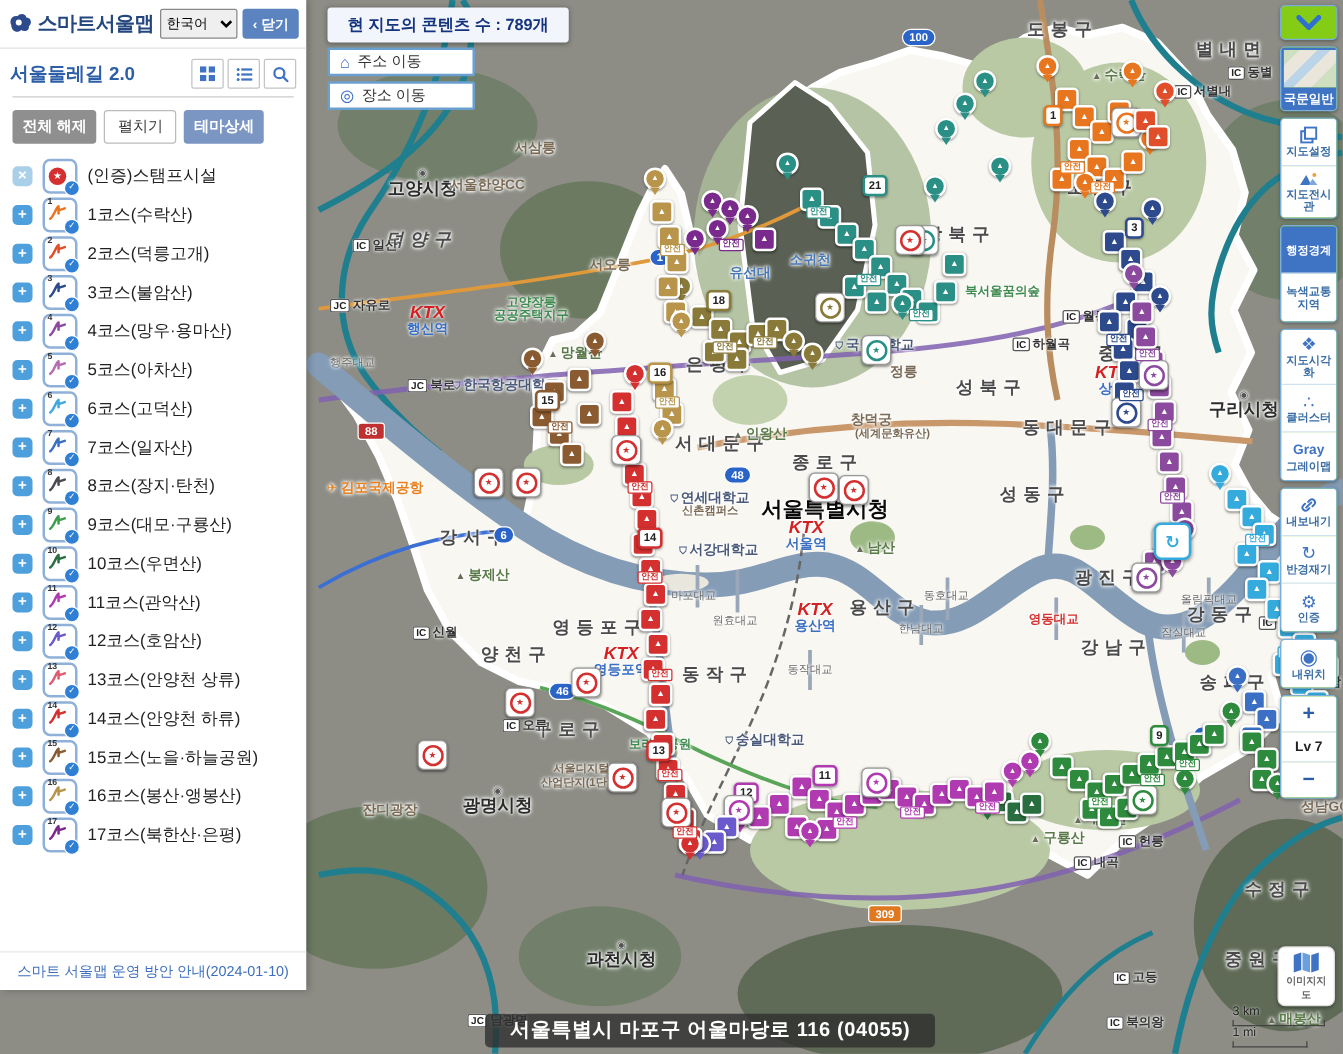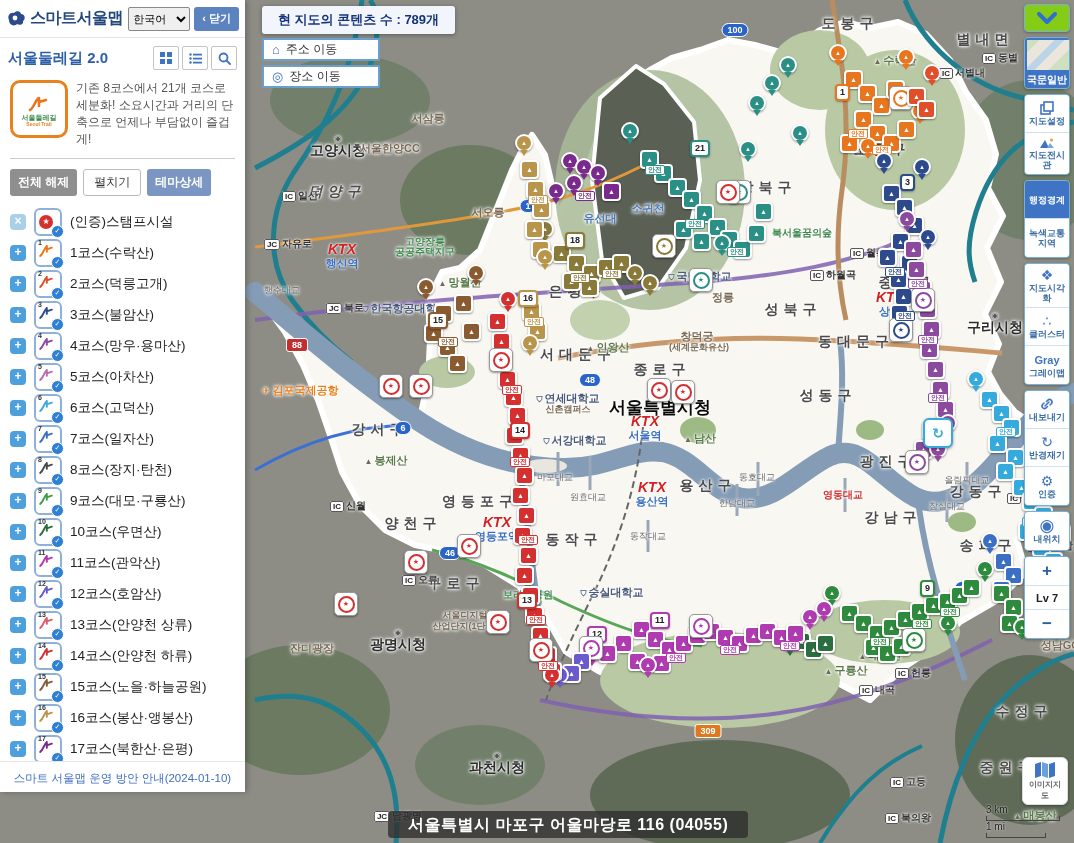--- a/index.html
+++ b/index.html
@@ -247,21 +247,21 @@
       <div class="mlabel lb-peak" style="left: 846px; top: 670px;">구룡산</div>
       <div class="mlabel lb-peak" style="left: 1035px; top: 815px;">매봉산</div>
       <div class="mlabel lb-peak" style="left: 608px; top: 347px;">인왕산</div>
       <div class="mlabel lb-poi" style="left: 428px; top: 118px;">서삼릉</div>
       <div class="mlabel lb-poi" style="left: 488px; top: 212px;">서오릉</div>
       <div class="mlabel lb-poi" style="left: 390px; top: 148px;">서울한양CC</div>
       <div class="mlabel lb-poi" style="left: 1060px; top: 645px;">성남GC</div>
       <div class="mlabel lb-poi" style="left: 312px; top: 648px;">잔디광장</div>
       <div class="mlabel lb-poi" style="left: 723px; top: 297px;">정릉</div>
       <div class="mlabel lb-poi" style="left: 697px; top: 336px;">창덕궁</div>
-      <div class="mlabel lb-poi-s" style="left: 699px; top: 347px; text-align: right;">(세계문화유산)</div>
+      <div class="mlabel lb-poi-s" style="left: 714px; top: 347px; text-align: right;">(세계문화유산)</div>
       <div class="mlabel lb-green" style="left: 802px; top: 233px;">북서울꿈의숲</div>
       <div class="mlabel lb-green" style="left: 528px; top: 595px;">보라매공원</div>
       <div class="mlabel lb-green" style="left: 425px; top: 242px;">고양장릉</div>
       <div class="mlabel lb-green" style="left: 425px; top: 252px;">공공주택지구</div>
       <div class="mlabel lb-water" style="left: 600px; top: 218px;">유선대</div>
       <div class="mlabel lb-water" style="left: 648px; top: 208px;">소귀천</div>
       <div class="mlabel lb-univ" style="left: 700px; top: 276px;">국민대학교</div>
       <div class="mlabel lb-univ" style="left: 568px; top: 398px;">연세대학교</div>
       <div class="mlabel lb-poi-s" style="left: 568px; top: 409px;">신촌캠퍼스</div>
       <div class="mlabel lb-univ" style="left: 575px; top: 440px;">서강대학교</div>
@@ -740,30 +740,20 @@
       </svg>
     </span>
     <span class="mini-btn">
       <svg width="13" height="13" viewBox="0 0 13 13">
         <circle cx="5.5" cy="5.5" r="4" fill="none" stroke="#3f74c4" stroke-width="1.8"></circle>
         <line x1="8.5" y1="8.5" x2="12" y2="12" stroke="#3f74c4" stroke-width="1.8" stroke-linecap="round"></line>
       </svg>
     </span>
   </div>
 
-  <div id="desc-box">
-    <div id="trail-logo">
-      <svg width="26" height="22" viewBox="0 0 26 22">
-        <path d="M4,18 C8,16 9,8 13,6 M13,6 L13,14 M13,10 L20,8" fill="none" stroke="#e8761f" stroke-width="2.6" stroke-linecap="round"></path>
-      </svg>
-      <span class="t1">서울둘레길</span>
-      <span class="t2">Seoul Trail</span>
-    </div>
-    <div id="desc-text">기존 8코스에서 21개 코스로 세분화! 소요시간과 거리의 단축으로 언제나 부담없이 즐겁게!</div>
-  </div>
 
   <div id="sb-divider"></div>
 
   <div id="filter-row">
     <button id="btn-clear">전체 해제</button>
     <button id="btn-expand">펼치기</button>
     <button id="btn-theme">테마상세</button>
   </div>
 
   <div id="course-list">

